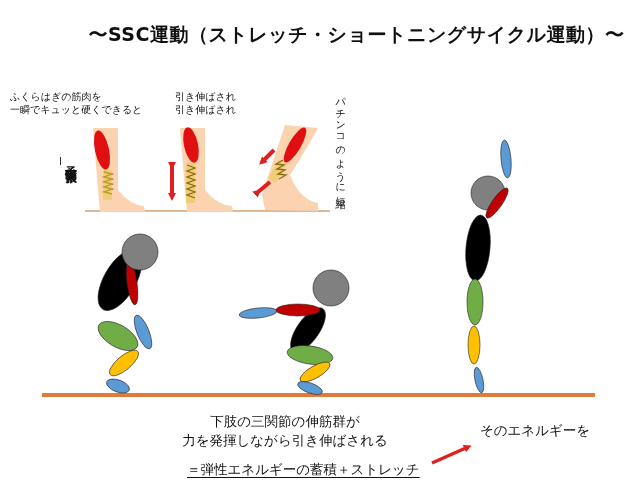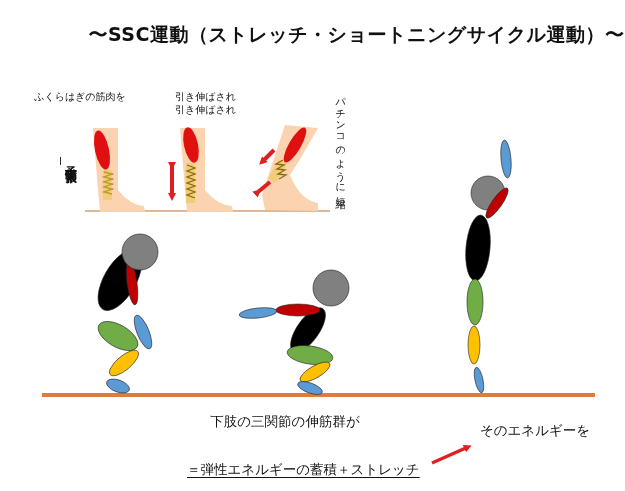--- a/index.html
+++ b/index.html
@@ -1,33 +1,34 @@
 <!DOCTYPE html>
 <html><head>
 <meta charset="utf-8">
 <style>
   html, body { margin:0; padding:0; background:#ffffff; }
   body { width:625px; height:491px; position:relative; overflow:hidden;
          font-family:"DejaVu Sans", "Liberation Sans", sans-serif; color:#111; }
   .abs { position:absolute; }
   .title { left:0; top:22px; width:625px; text-align:center; font-size:19px; font-weight:bold; letter-spacing:0.5px; white-space:nowrap;padding-left:44px; }
-  .cap { font-size:10px; line-height:13px; text-align:center; white-space:nowrap; }
+  .cap { font-size:10px; line-height:13px; text-align:left; white-space:nowrap; }
   .vtext { writing-mode:vertical-rl; font-size:10px; letter-spacing:1px; }
   .vlabel { writing-mode:vertical-rl; font-size:12px; font-weight:bold; letter-spacing:2px; border-left:1.5px solid #333; padding-left:1px; }
   .main-cap { font-size:13.5px; line-height:19px; text-align:center; white-space:nowrap; }
   .eq { font-size:13.5px; text-decoration:underline; text-underline-offset:3px; white-space:nowrap; }
   svg { position:absolute; left:0; top:0; }
 </style>
 </head>
 <body>
 
 <div class="abs title">〜SSC運動（ストレッチ・ショートニングサイクル運動）〜</div>
 
 <div class="abs cap" style="left:10px;top:90px;width:140px;">
   <div>ふくらはぎの筋肉を</div>
+  <div>一瞬でキュッと硬くできると</div>
 </div>
 <div class="abs cap" style="left:175px;top:90px;width:70px;text-align:left;">
   <div>引き伸ばされ</div>
   <div>引き伸ばされ</div>
 </div>
 <div class="abs vtext" style="left:333px;top:90px;">パチンコのように短縮</div>
 <div class="abs vlabel" style="left:60px;top:157px;">予備緊張</div>
 
 <svg width="625" height="491" viewBox="0 0 625 491">
   <defs>
@@ -92,17 +93,18 @@
     <ellipse cx="475" cy="302" rx="8" ry="23" fill="#70ad47"></ellipse>
     <ellipse cx="474" cy="345" rx="6" ry="19" fill="#ffc000"></ellipse>
     <ellipse cx="479" cy="380" rx="4" ry="13" fill="#5b9bd5" transform="rotate(-12 479 380)"></ellipse>
   </g>
 
   <line x1="432" y1="463" x2="468" y2="447" stroke="#e02020" stroke-width="3.5" marker-end="url(#ah)"></line>
 </svg>
 
 <div class="abs main-cap" style="left:170px;top:412px;width:230px;">
   <div>下肢の三関節の伸筋群が</div>
+  <div>力を発揮しながら引き伸ばされる</div>
 </div>
 <div class="abs eq" style="left:187px;top:461px;">＝弾性エネルギーの蓄積＋ストレッチ</div>
 <div class="abs main-cap" style="left:470px;top:421px;width:130px;">
   <div>そのエネルギーを</div>
 </div>
 
 </body></html>

